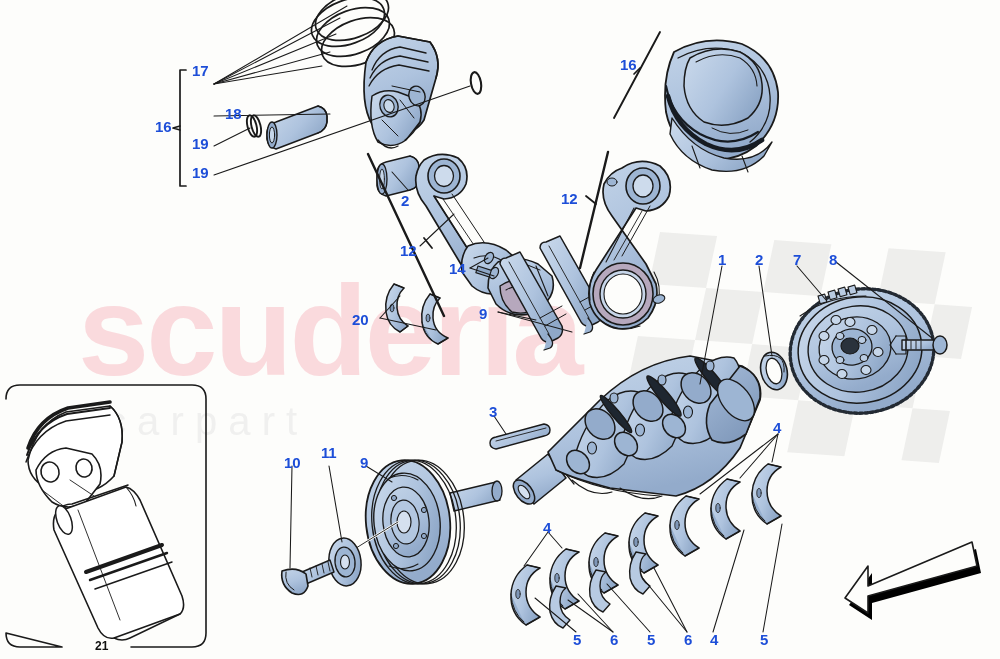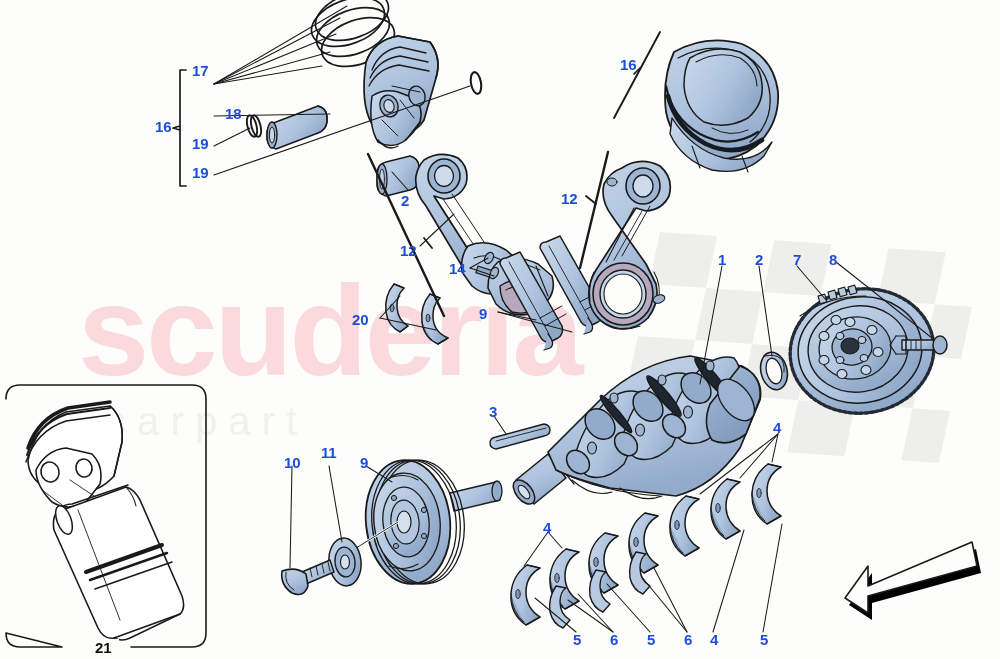--- a/index.html
+++ b/index.html
@@ -41,21 +41,21 @@
     font-weight:normal;
     font-size:40px;
     color:#f0f0ef;
     line-height:1;
     user-select:none;
   }
   .inset-label{
     position:absolute;
     font-family:"Liberation Sans", sans-serif;
     font-weight:bold;
-    font-size:15px;
+    font-size:12px;
     color:#10100f;
     background:#fdfdfb;
     padding:0 7px;
   }
 </style>
 </head>
 <body>
 
 <div id="stage">
 

